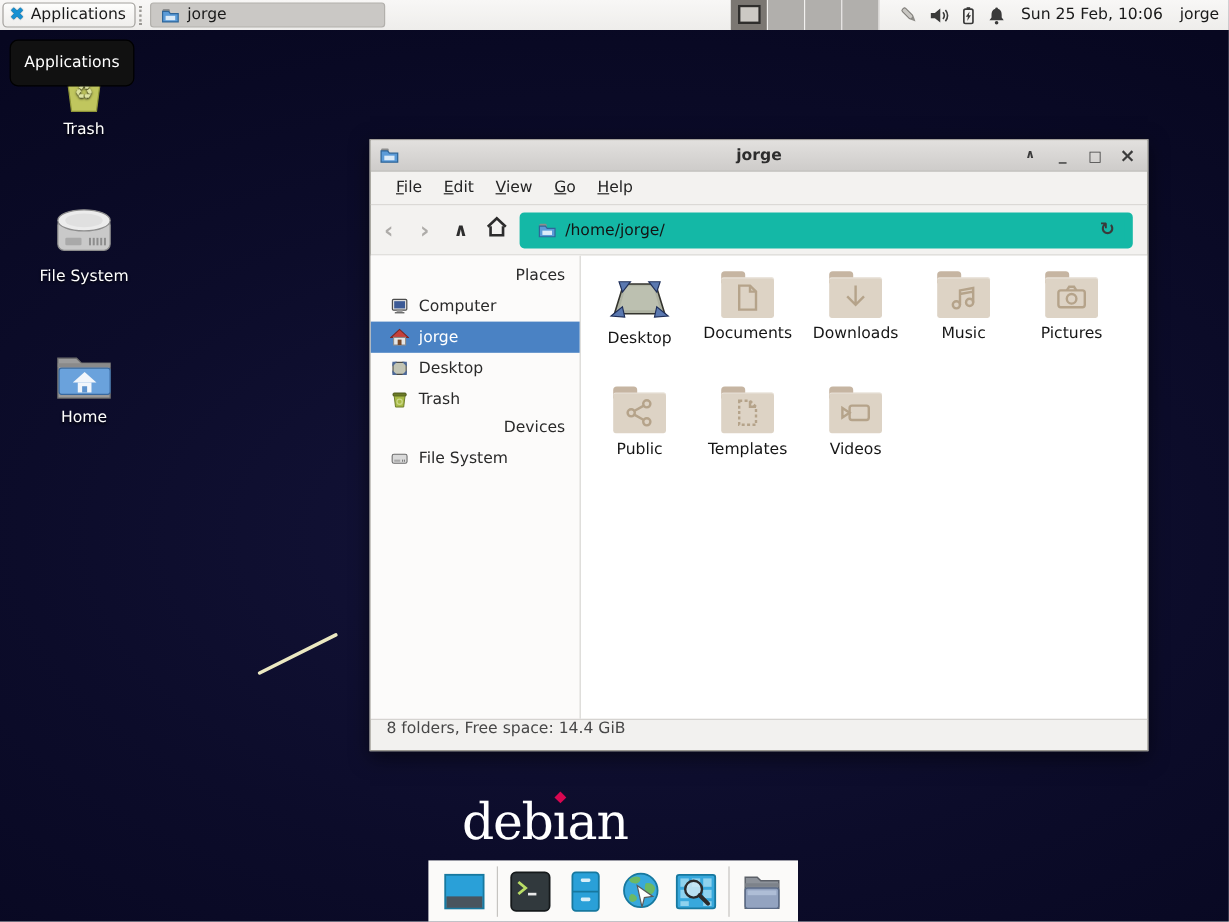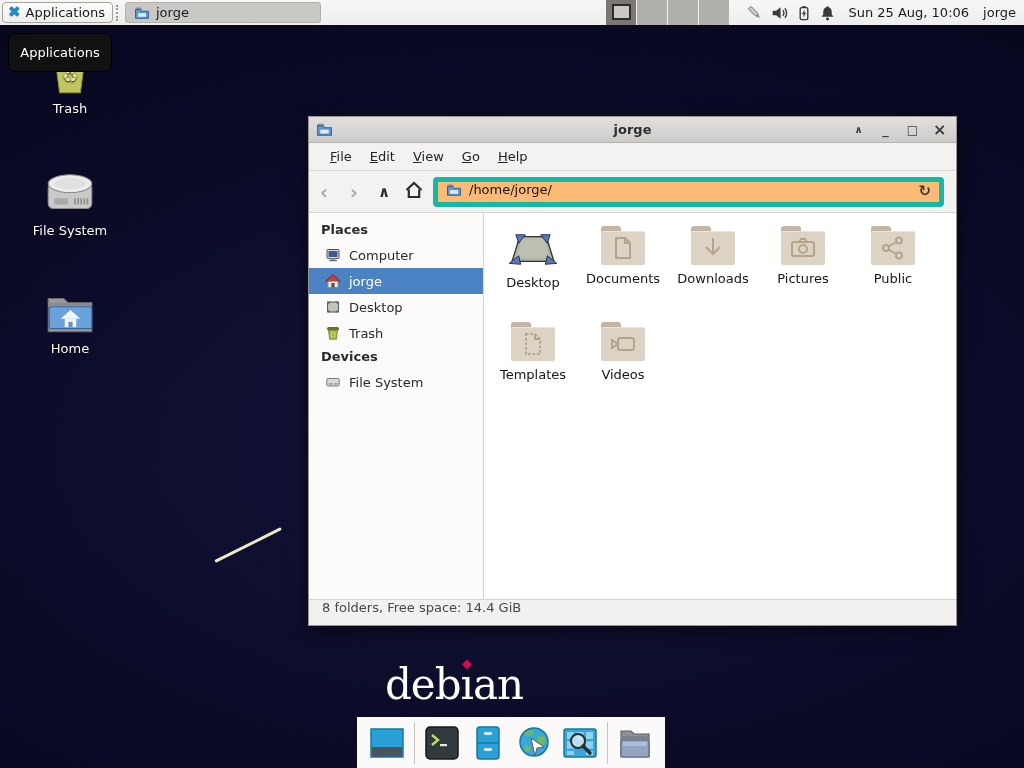--- a/index.html
+++ b/index.html
@@ -71,28 +71,28 @@
 
   .menubar { height:28px; display:flex; align-items:center; padding-left:12px;
     border-bottom:1px solid #dbd9d6; color:#242424; }
   .menu-item { padding:0 9px; line-height:28px; }
   .menu-item u { text-decoration:underline; }
 
   .toolbar { height:42px; display:flex; align-items:center; border-bottom:1px solid #d6d4d1; }
   .nav-btn { width:30px; text-align:center; font-size:19px; font-weight:bold; color:#2e2e2e; }
   .nav-btn.disabled { color:#aeaca9; }
   .nav-up { font-size:15px; }
-  .pathbar { flex:1; height:30px; margin:0 12px 0 4px; background:#fdba74;
-    border:5px solid #14b8a6; border-radius:4px; display:flex; align-items:flex-start; padding:0 8px; }
+  .pathbar { flex:1; height:30px; margin:0 12px 0 4px; background:#14b8a6;
+    border:7px solid #14b8a6; border-radius:4px; display:flex; align-items:flex-end; padding:0 8px; }
   .path-text { margin-left:7px; color:#141414; flex:1; }
   .reload { font-size:15px; color:#3a3a3a; font-weight:bold; }
 
   .content { position:absolute; left:0; right:0; top:96px; bottom:26px; display:flex; background:#fff; }
   .sidebar { width:175px; background:#fcfbfa; border-right:1px solid #d8d6d3; padding-top:6px; color:#2a2a2a; }
-  .side-header { font-weight:bold; padding:3px 12px 5px; }
+  .side-header { font-weight:normal; padding:3px 12px 5px;text-align:right; }
   .side-item { height:26px; display:flex; align-items:center; gap:8px; padding-left:16px; }
   .side-item.selected { background:#4a82c4; color:#fff; }
   .files { flex:1; padding:8px 0 0 4px; display:flex; flex-wrap:wrap; align-content:flex-start; }
   .fcell { width:90px; height:96px; display:flex; flex-direction:column; align-items:center; padding-top:5px; }
   .fcell .flbl { margin-top:5px; color:#161616; }
 
   .folder-ic { position:relative; width:46px; height:40px; }
   .folder-ic .tab { position:absolute; left:1px; top:0; width:20px; height:10px;
     background:#c6b5a2; border-radius:3px 3px 0 0; }
   .folder-ic .fbody { position:absolute; left:1px; top:5px; right:1px; bottom:1px;
@@ -155,21 +155,21 @@
         <rect x="4.2" y="2.6" width="7.6" height="12" rx="1.4" fill="none" stroke="#3a3a3a" stroke-width="1.4"></rect>
         <rect x="6.5" y="1" width="3" height="1.6" fill="#3a3a3a"></rect>
         <polygon points="9,4.5 5.8,9 7.6,9 7,12.5 10.2,7.8 8.4,7.8" fill="#3a3a3a"></polygon>
       </svg>
       <svg width="17" height="18" viewBox="0 0 16 16">
         <path d="M8,1.6 a1.1,1.1 0 0 1 1.1,1.1 c2.3,.7 2.9,2.8 2.9,4.8 v2 l1.6,2.1 h-11.2 l1.6,-2.1 v-2 c0,-2 .6,-4.1 2.9,-4.8 a1.1,1.1 0 0 1 1.1,-1.1 z" fill="#3a3a3a"></path>
         <circle cx="8" cy="13.6" r="1.4" fill="#3a3a3a"></circle>
       </svg>
     </div>
 
-    <span class="clock">Sun 25 Aug, 10:06</span>
+    <span class="clock">Sun 25 Feb, 10:06</span>
     <span class="panel-user">jorge</span>
   </div>
 
   <div class="tooltip">
     <span>Applications</span>
   </div>
 
   <div class="dicon dicon-trash">
     <svg width="54" height="52" viewBox="0 0 52 50">
       <polygon points="9,7 43,7 40,16 12,16" fill="#2c2c28" stroke="#121210" stroke-width="1"></polygon>
@@ -342,20 +342,32 @@
           <div class="folder-ic">
               <div class="tab"></div>
               <div class="fbody"></div>
             <svg width="22" height="24" viewBox="0 0 22 24">
               <path class="emblem" d="M11,2 v15 M4,11 l7,7 l7,-7"></path>
             </svg>
           </div>
           <span class="flbl">Downloads</span>
         </div>
 
+        <div class="fcell">
+          <div class="folder-ic">
+              <div class="tab"></div>
+              <div class="fbody"></div>
+            <svg width="24" height="24" viewBox="0 0 24 24">
+              <circle cx="6" cy="18" r="3" class="emblem"></circle>
+                <circle cx="17" cy="16" r="3" class="emblem"></circle>
+              <path class="emblem" d="M9,18 V6 l11,-2 v12 M9,9 l11,-2"></path>
+            </svg>
+          </div>
+          <span class="flbl">Music</span>
+        </div>
 
         <div class="fcell">
           <div class="folder-ic">
               <div class="tab"></div>
               <div class="fbody"></div>
             <svg width="26" height="22" viewBox="0 0 26 22">
               <rect x="2" y="5" width="22" height="14" rx="2" class="emblem"></rect>
               <path class="emblem" d="M9,5 l2,-3 h4 l2,3"></path>
               <circle cx="13" cy="12" r="4" class="emblem"></circle>
             </svg>

